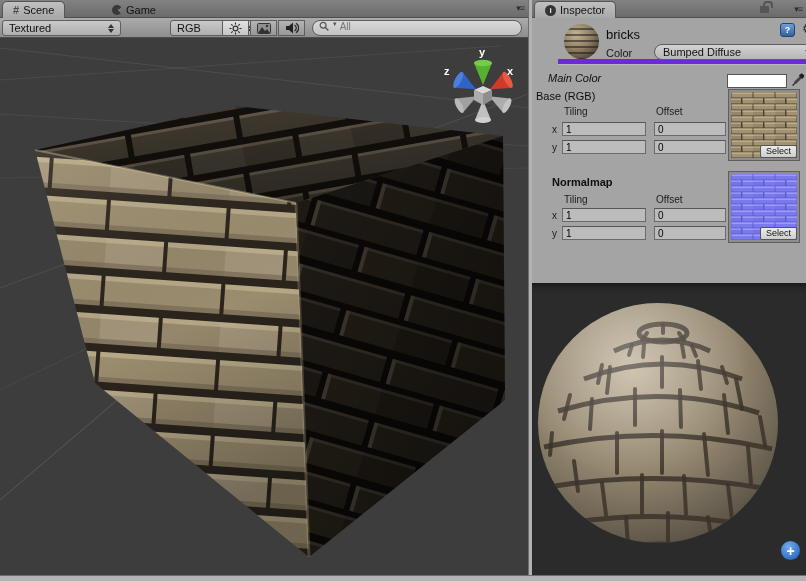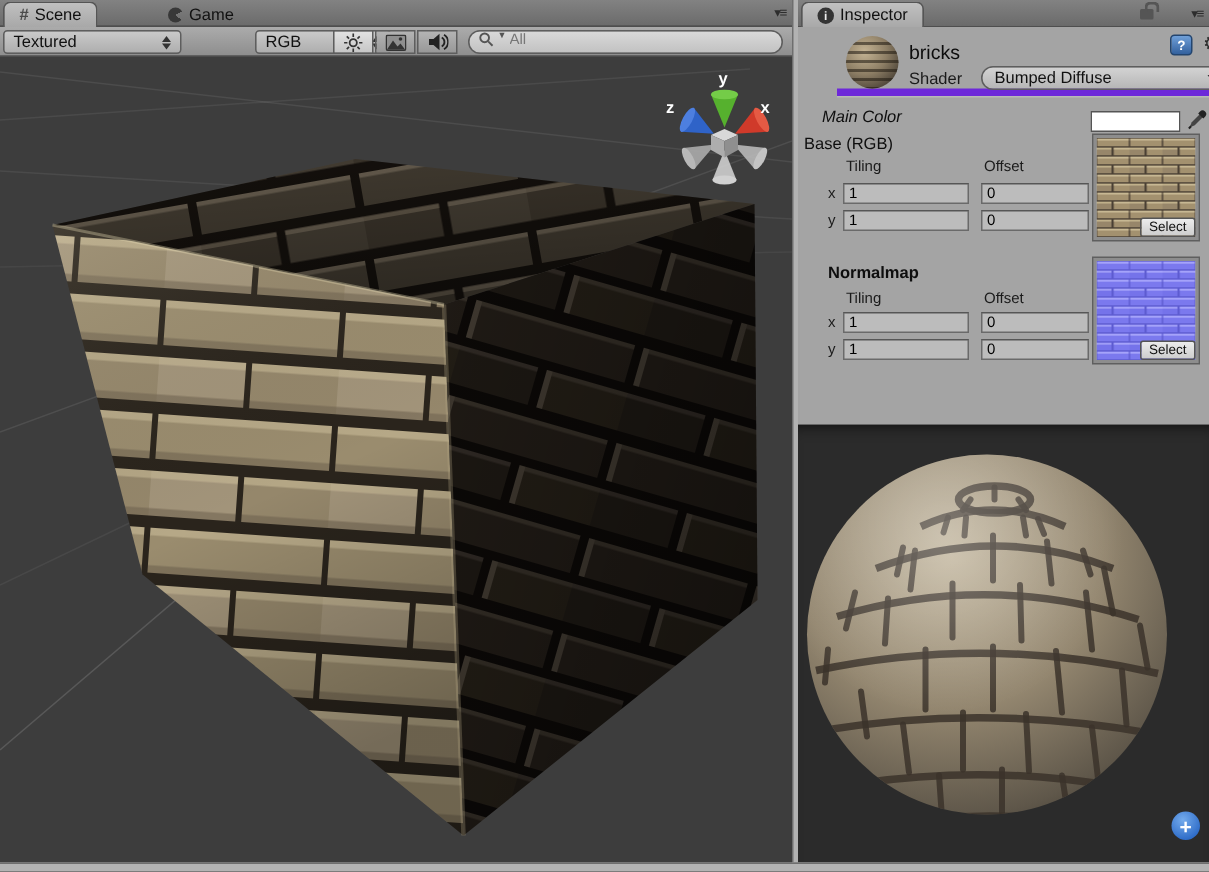--- a/index.html
+++ b/index.html
@@ -287,21 +287,21 @@
         <span class="info-icon">i</span>
         <span>Inspector</span>
       </div>
       <span class="lock-icon"></span>
       <span class="menu-glyph" style="position:absolute; right:4px; top:5px;">▾≡</span>
     </div>
 
     <div class="insp-head">
       <div class="mat-sphere"></div>
       <div class="mat-name">bricks</div>
-      <div class="shader-label">Shader</div>
+      <div class="shader-label">Color</div>
       <div class="shader-dd">
         <span>Bumped Diffuse</span>
         <span class="dd-arrow"></span>
       </div>
       <div class="help-icon">?</div>
       <div class="gear-icon">⚙</div>
     </div>
 
     <div class="ilabel" style="left:16px; top:72px;font-style:italic;">Main Color</div>
     <div class="color-swatch" style="top:74px;"></div>

